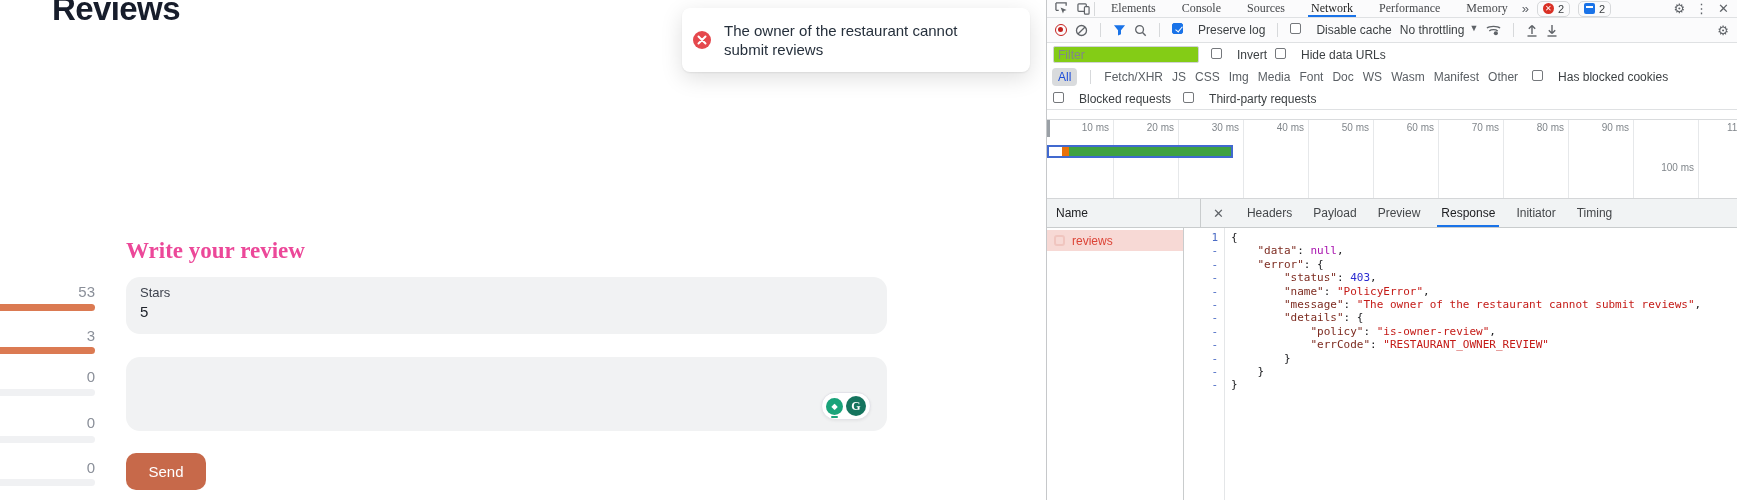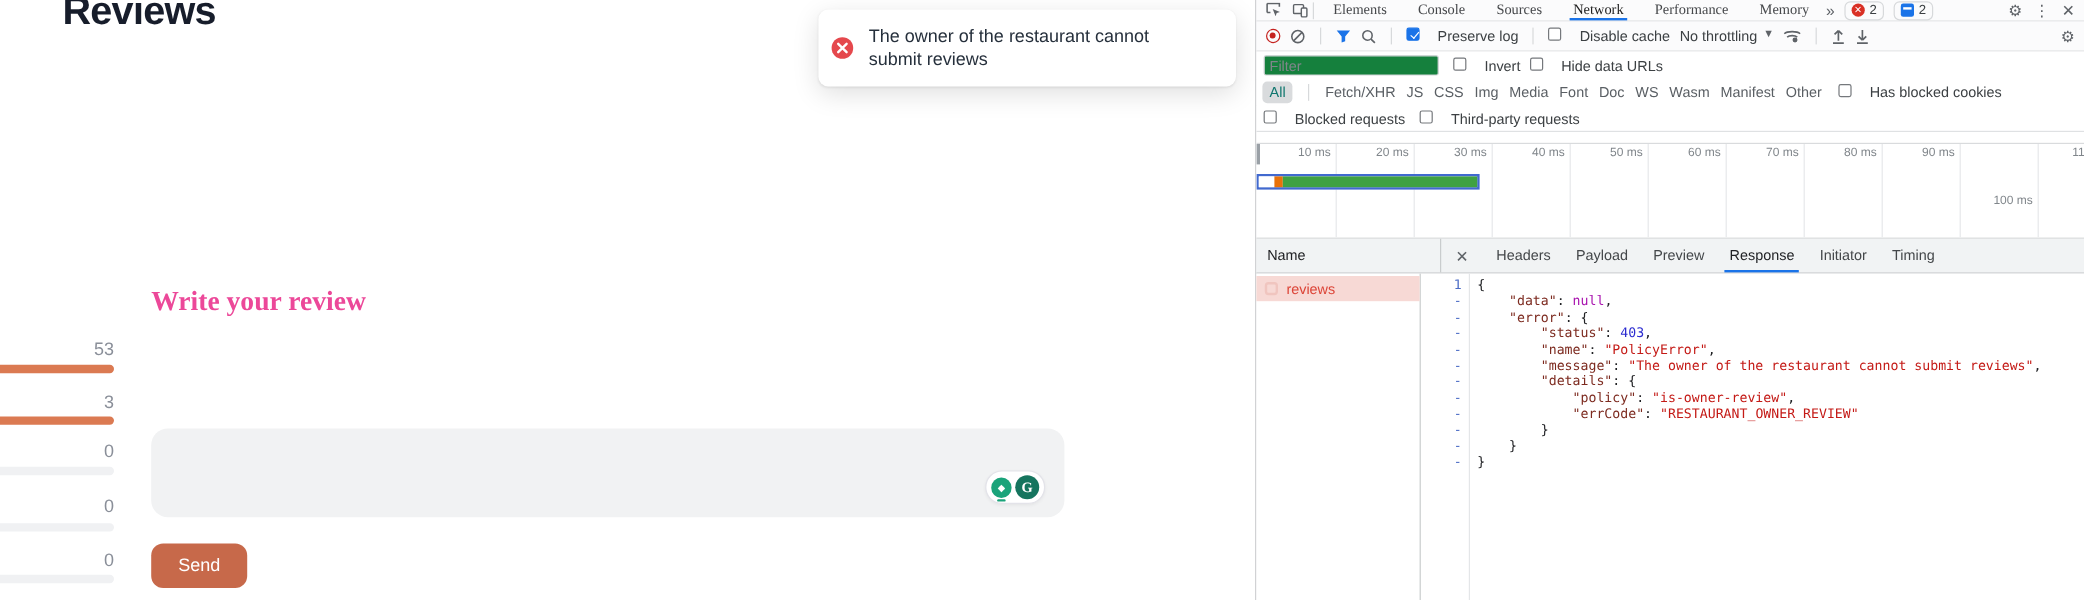--- a/index.html
+++ b/index.html
@@ -109,26 +109,26 @@
   .cb { display:flex; align-items:flex-start; gap:15px; cursor:pointer; }
   .cb-box { width:11px; height:11px; border:1px solid #75787c; border-radius:2px; background:#fff; flex:0 0 11px; }
   .cb-box.checked { background:#1a73e8; border-color:#1a73e8; position:relative; }
   .cb-box.checked::after {
     content:""; position:absolute; left:3.5px; top:1px; width:3px; height:6px;
     border:solid #fff; border-width:0 1.5px 1.5px 0; transform:rotate(40deg);
   }
   .throttle { display:flex; align-items:flex-start; gap:5px; cursor:pointer; }
   .caret-down { font-size:9px; color:#5f6368; }
   .filter-input {
-    width:146px; height:17px; border:1px solid #d0d3d6; background:#15803d; border-radius:2px;
+    width:146px; height:17px; border:1px solid #d0d3d6; background:#84cc16; border-radius:2px;
     font-size:12px; font-family:"Liberation Sans", sans-serif; padding:0 4px; color:#202124; outline:none;
   }
   .filter-input::placeholder { color:#80868b; }
   .chip { color:#5a5f64; cursor:pointer; white-space:nowrap; }
-  .chip.active { background:#d9dbdd; color:#0f766e; border-radius:4px; padding:2px 6px; }
+  .chip.active { background:#d9dbdd; color:#1d4ed8; border-radius:4px; padding:2px 6px; }
   .overview { position:absolute; top:110px; left:0; right:0; height:89px; background:#fff; border-bottom:1px solid #d4d6d8; overflow:hidden; }
   .ruler-line { position:absolute; top:9px; left:0; right:0; height:1px; background:#d9dbdd; }
   .ruler-edge { position:absolute; left:0; top:10px; width:3px; height:17px; background:#9aa0a6; }
   .gridline { position:absolute; top:10px; bottom:0; width:1px; background:#e6e8ea; }
   .tick-label { position:absolute; top:12px; width:68px; text-align:right; font-size:10px; color:#80868b; }
   .sel-bar {
     position:absolute; left:0; top:35px; width:186px; height:13px;
     border:2px solid #4169cf; background:#fff; display:flex;
   }
   .seg-white { width:13px; background:#fff; }
@@ -196,20 +196,24 @@
       <div class="rating-num" style="top: 368px;">0</div>
       <div class="rating-bar empty" style="top: 389px;"></div>
       <div class="rating-num" style="top: 414px;">0</div>
       <div class="rating-bar empty" style="top: 436px;"></div>
       <div class="rating-num" style="top: 459px;">0</div>
       <div class="rating-bar empty" style="top: 479px;"></div>
     </div>
 
   <h2 class="form-heading">Write your review</h2>
 
+  <div class="field field-stars">
+    <div class="f-label">Stars</div>
+    <div class="f-value">5</div>
+  </div>
 
   <div class="field field-review">
     <div class="gpill">
       <span class="gbulb">◆</span>
       <span class="gcircle">G</span>
     </div>
   </div>
 
   <button class="send-btn">Send</button>
 

